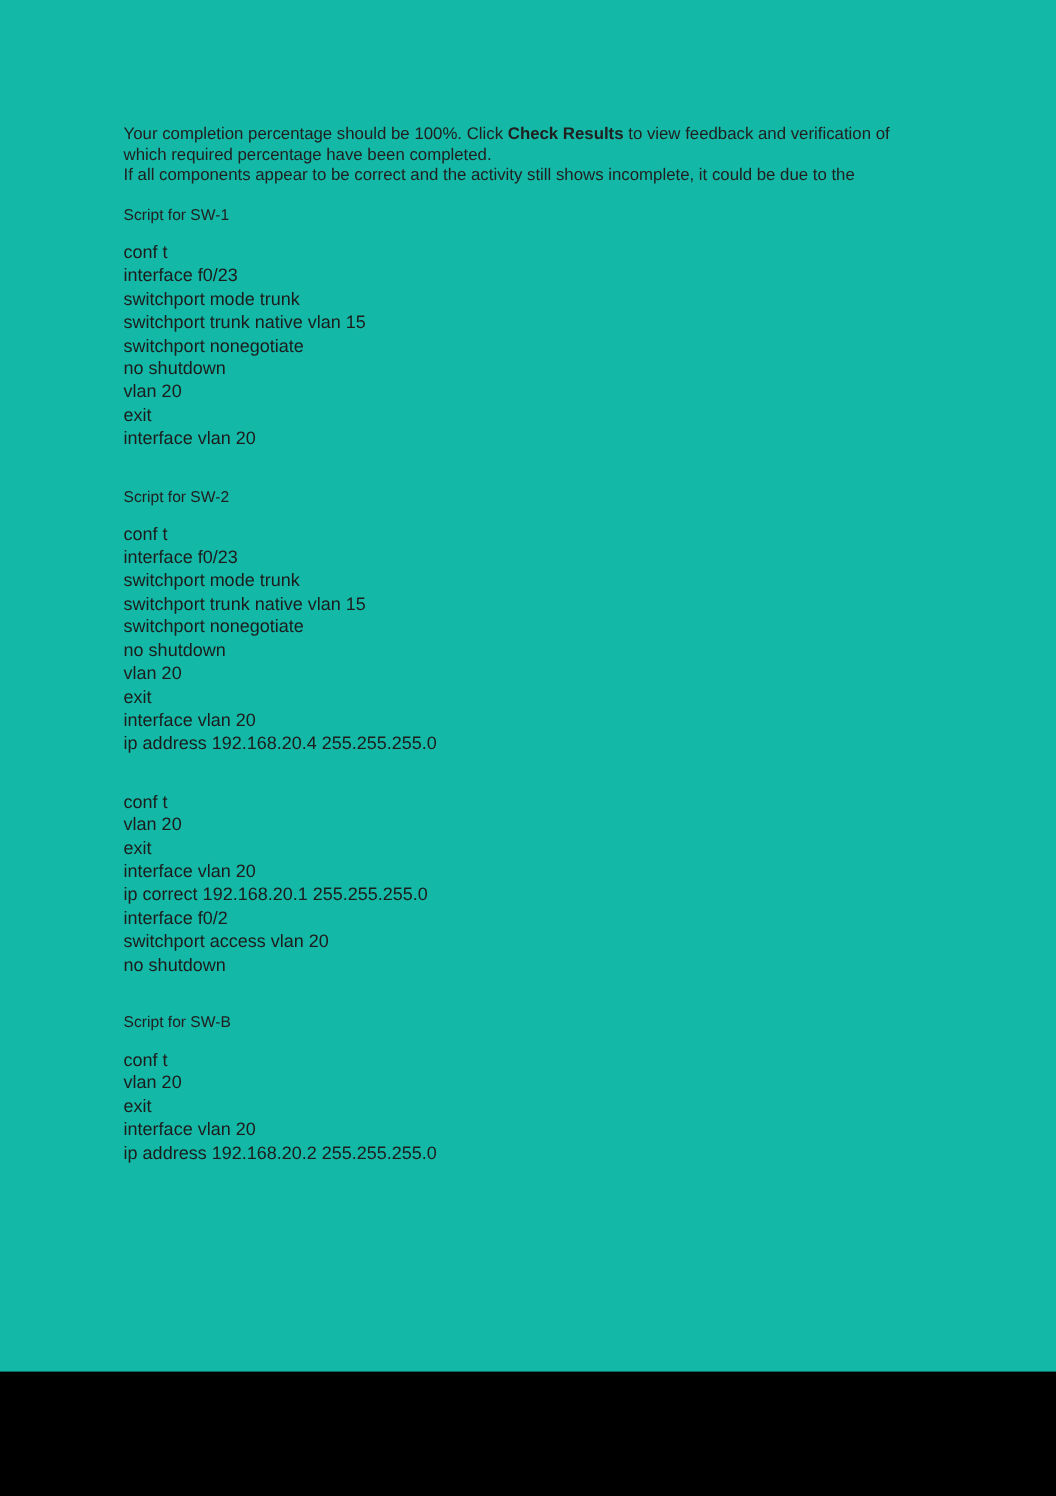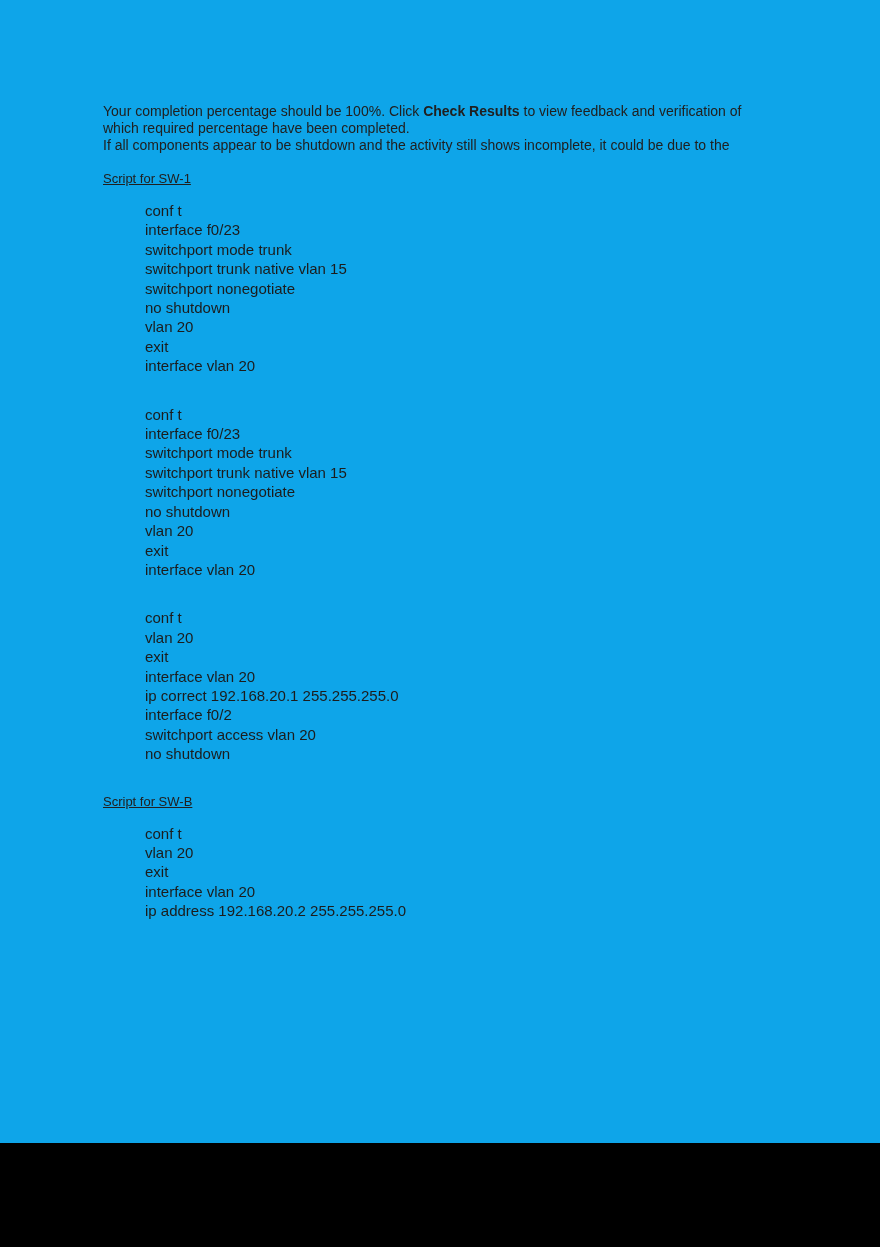--- a/index.html
+++ b/index.html
@@ -35,79 +35,79 @@
   .section {
     margin-top: 29px;
   }
   .section.first {
     margin-top: 16px;
   }
   .sec-heading {
     font-size: 13px;
     line-height: 17px;
     color: #202020;
-    text-decoration: underline;
   }
   .sec-lines {
     margin-top: 14px;
   }
   .script-line {
     font-size: 15px;
     line-height: 19.4px;
     color: #1c1c1c;
     white-space: nowrap;
-    margin-left: 42px;
   }
   .footer-band {
     position: absolute;
     left: 0;
     top: 1143px;
     width: 880px;
     height: 104px;
   }
 </style>
 </head>
 <body>
 
-<div class="page" style="background: #0ea5e9;">
+<div class="page" style="background: #14b8a6;">
   <div class="content">
 
     <div class="intro">
       <div class="intro-line"><span>Your completion percentage should be 100%. Click </span><b>Check Results</b><span> to view feedback and verification of</span></div>
       <div class="intro-line">which required percentage have been completed.</div>
-      <div class="intro-line">If all components appear to be shutdown and the activity still shows incomplete, it could be due to the</div>
+      <div class="intro-line">If all components appear to be correct and the activity still shows incomplete, it could be due to the</div>
     </div>
 
     <div id="sections">
   <div class="section first">
     <div class="sec-heading">Script for SW-1</div>
     <div class="sec-lines">
             <div class="script-line">conf t</div>
             <div class="script-line">interface f0/23</div>
             <div class="script-line">switchport mode trunk</div>
             <div class="script-line">switchport trunk native vlan 15</div>
             <div class="script-line">switchport nonegotiate</div>
             <div class="script-line">no shutdown</div>
             <div class="script-line">vlan 20</div>
             <div class="script-line">exit</div>
             <div class="script-line">interface vlan 20</div>
           </div>
   </div>
 
   <div class="section">
+    <div class="sec-heading">Script for SW-2</div>
     <div class="sec-lines">
             <div class="script-line">conf t</div>
             <div class="script-line">interface f0/23</div>
             <div class="script-line">switchport mode trunk</div>
             <div class="script-line">switchport trunk native vlan 15</div>
             <div class="script-line">switchport nonegotiate</div>
             <div class="script-line">no shutdown</div>
             <div class="script-line">vlan 20</div>
             <div class="script-line">exit</div>
             <div class="script-line">interface vlan 20</div>
+            <div class="script-line">ip address 192.168.20.4 255.255.255.0</div>
           </div>
   </div>
 
   <div class="section">
     <div class="sec-lines">
             <div class="script-line">conf t</div>
             <div class="script-line">vlan 20</div>
             <div class="script-line">exit</div>
             <div class="script-line">interface vlan 20</div>
             <div class="script-line">ip correct 192.168.20.1 255.255.255.0</div>

